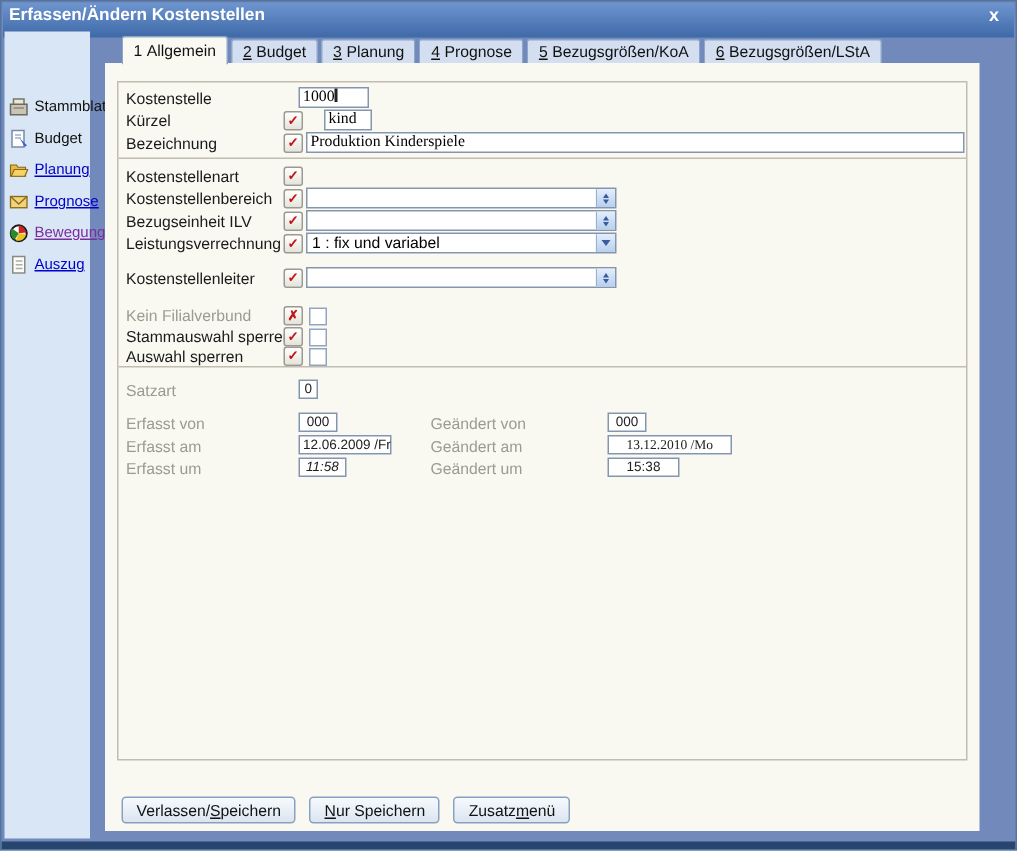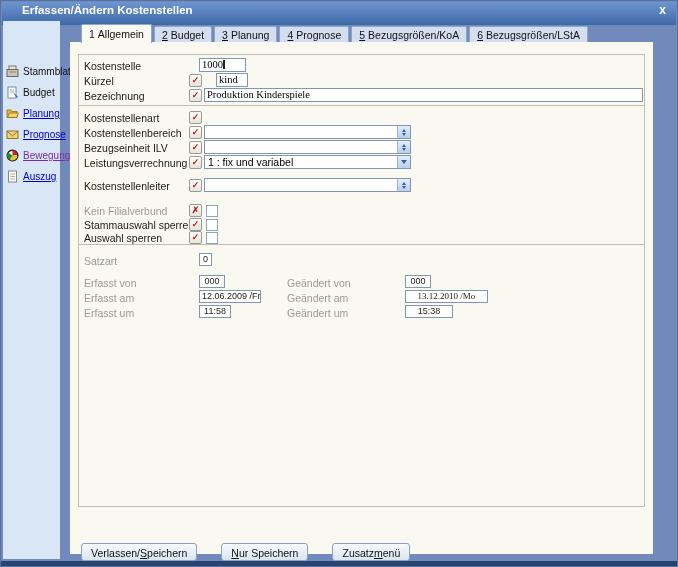--- a/index.html
+++ b/index.html
@@ -2,21 +2,21 @@
 <html><head>
 <meta charset="utf-8">
 <style>
   * { margin:0; padding:0; box-sizing:border-box; }
   html,body { width:678px; height:567px; font-family:"Liberation Sans", sans-serif; }
   .window { position:absolute; inset:0; background:#7189bb; border:1px solid #54749f; overflow:hidden; }
 
   
   .titlebar { position:absolute; left:1px; top:1px; right:1px; height:23px;
     background:linear-gradient(#6d95d0,#3e69a7); color:#fff; font-weight:bold;
-    font-size:11.5px; line-height:17px; padding-left:20px; }
+    font-size:11.5px; line-height:17px; padding-left:4px; }
   .close-x { position:absolute; right:10px; top:0; font-size:12px; font-weight:bold; cursor:default; }
 
   
   .bottom-strip { position:absolute; left:0; right:0; bottom:0; height:5px; background:#27456f; }
 
   
   .sidebar { position:absolute; left:2px; top:20px; width:57px; bottom:7px; background:#d9e6f5; padding-top:44px; }
   .side-item { display:flex; align-items:center; gap:4px; padding-left:3px; height:13px; margin-bottom:8px; cursor:pointer; }
   .side-label { font-size:10px; color:#111; white-space:nowrap; }
   .side-label.link { color:#0000cc; text-decoration:underline; }
@@ -58,21 +58,21 @@
     justify-content:center; cursor:pointer; border-radius:1px; }
   .arr-down { width:0; height:0; border:3px solid transparent; border-top:4px solid #3a5c9c; margin-top:3px; }
   .arr-up-s { width:0; height:0; border:2.5px solid transparent; border-bottom:3px solid #3a5c9c; margin-bottom:1px; }
   .arr-dn-s { width:0; height:0; border:2.5px solid transparent; border-top:3px solid #3a5c9c; }
 
   .cb { position:absolute; left:127px; width:12px; height:12px; background:#fff; border:1px solid #93a5bd; cursor:pointer; }
 
   .gtxt { position:absolute; background:#fff; border:1px solid #8496ad; height:13px;
     font-size:9px; line-height:11px; padding:0 2px; color:#222; text-align:center; white-space:nowrap; }
 
-  .footer-btns { position:absolute; left:11px; top:489px; display:flex; gap:24px;margin-top:12px; }
+  .footer-btns { position:absolute; left:11px; top:489px; display:flex; gap:9px; }
   .fbtn { font-family:"Liberation Sans",sans-serif; font-size:10.5px; color:#111;
     background:linear-gradient(#f6fafd,#dbe5f1); border:1px solid #89a0c1; border-radius:3px;
     height:18px; padding:1px 9px 0 9px; cursor:pointer; white-space:nowrap; }
   .fbtn .mn { text-decoration:underline; }
 </style>
 </head>
 <body>
 
 <div class="window">
 
@@ -227,21 +227,21 @@
       <div class="sep" style="top:189px"></div>
 
       <div class="lbl gray" style="top:200px">Satzart</div>
       <div class="gtxt" style="left:120px; top:198px; width:13px;">0</div>
 
       <div class="lbl gray" style="top:222px">Erfasst von</div>
       <div class="gtxt" style="left:120px; top:220px; width:26px;">000</div>
       <div class="lbl gray" style="top:237px">Erfasst am</div>
       <div class="gtxt" style="left:120px; top:235px; width:62px;">12.06.2009 /Fr</div>
       <div class="lbl gray" style="top:252px">Erfasst um</div>
-      <div class="gtxt" style="left:120px; top:250px; width:32px;">11:58</div>
+      <div class="gtxt" style="left:120px; top:250px; width:32px;font-style:italic;">11:58</div>
 
       <div class="lbl gray" style="left:208px; top:222px">Geändert von</div>
       <div class="gtxt" style="left:326px; top:220px; width:26px;">000</div>
       <div class="lbl gray" style="left:208px; top:237px">Geändert am</div>
       <div class="gtxt" style="left:326px; top:235px; width:83px;font-family:Liberation Serif, serif;">13.12.2010 /Mo</div>
       <div class="lbl gray" style="left:208px; top:252px">Geändert um</div>
       <div class="gtxt" style="left:326px; top:250px; width:48px;">15:38</div>
 
     </div>
 

